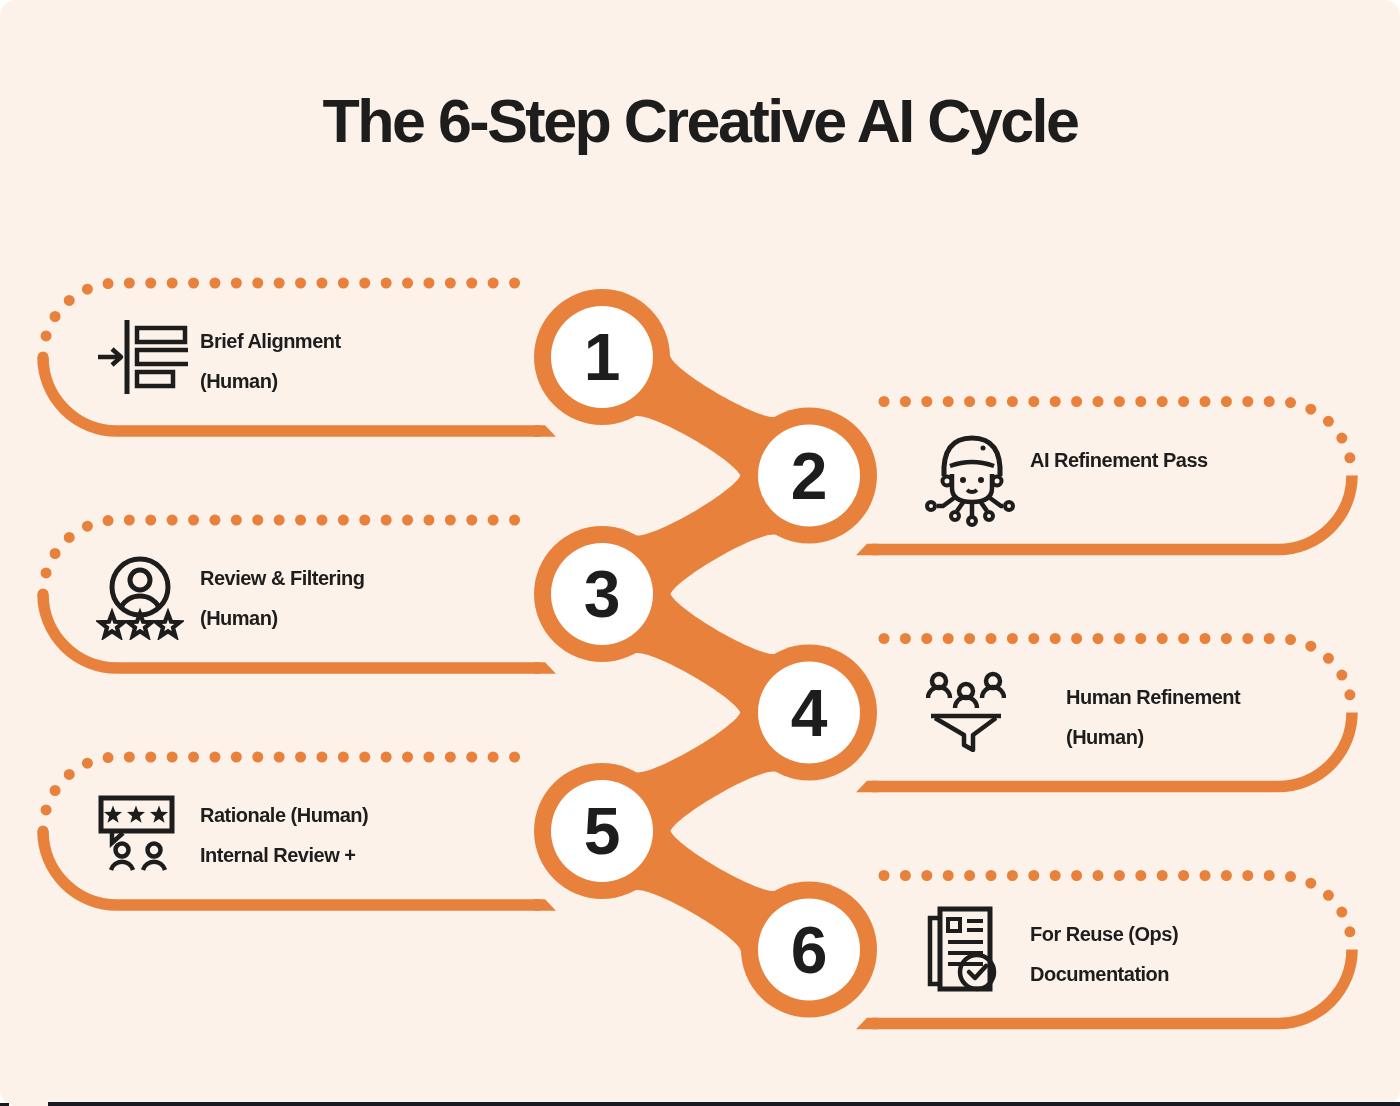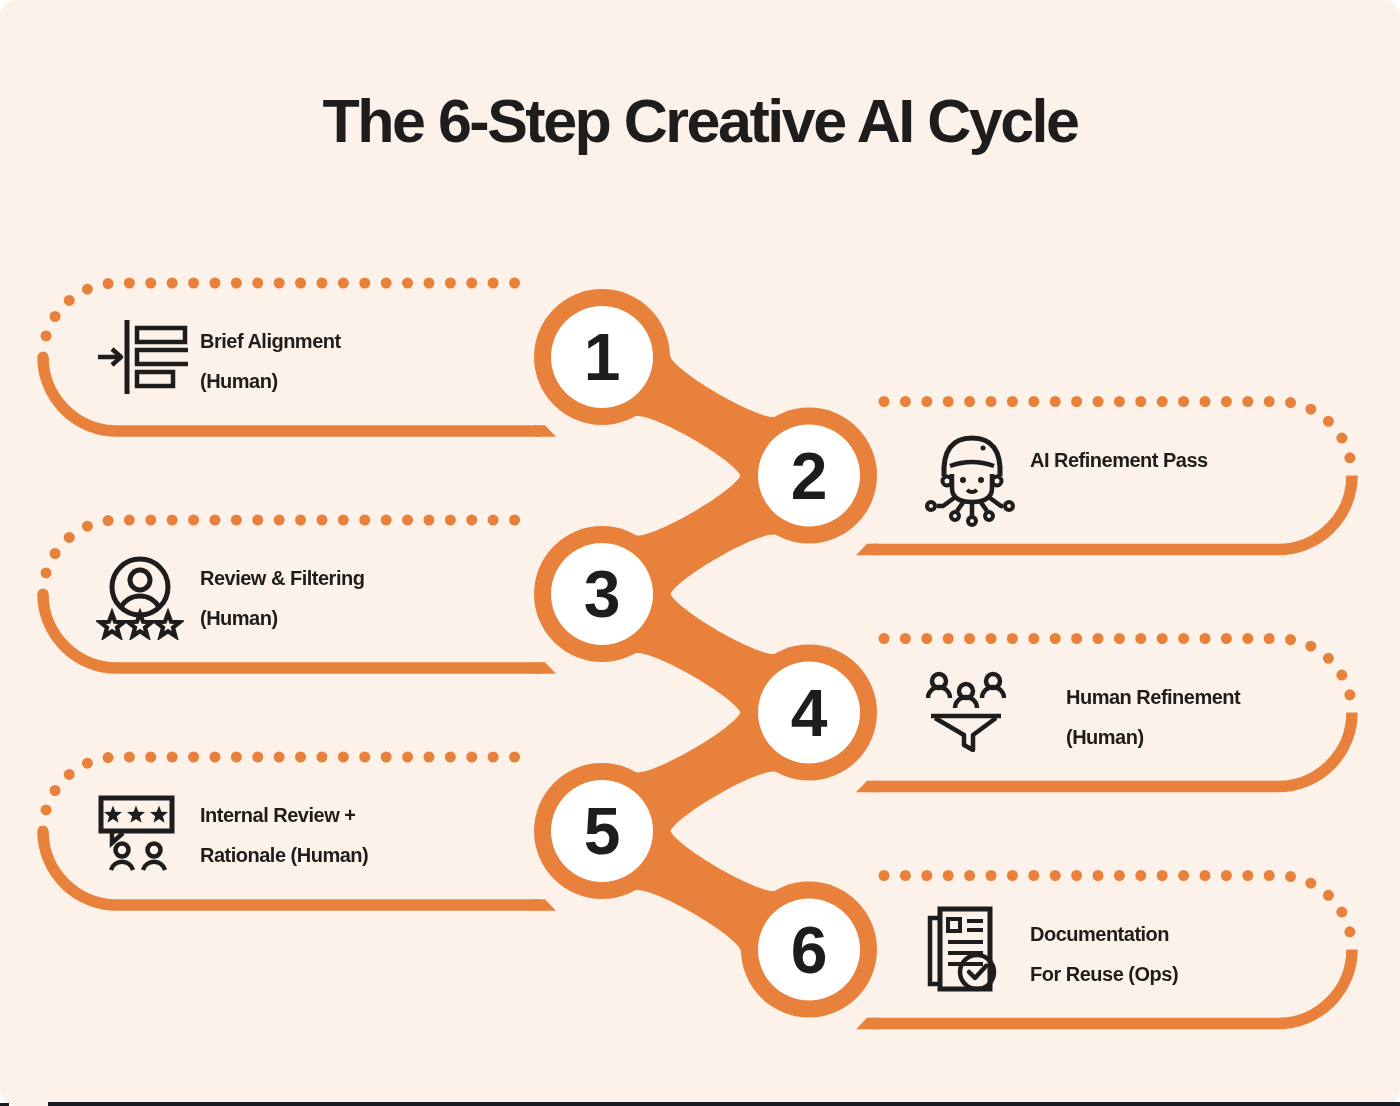--- a/index.html
+++ b/index.html
@@ -107,26 +107,26 @@
 </div>
 <div class="step-text" style="left:200px;top:558px;">
   <div>Review &amp; Filtering</div>
   <div>(Human)</div>
 </div>
 <div class="step-text" style="left:1022px;top:676.5px;margin-left:44px;">
   <div>Human Refinement</div>
   <div>(Human)</div>
 </div>
 <div class="step-text" style="left:200px;top:795px;">
+  <div>Rationale (Human)</div>
   <div>Internal Review +</div>
-  <div>Rationale (Human)</div>
 </div>
 <div class="step-text" style="left:1030px;top:913.5px;">
+  <div>For Reuse (Ops)</div>
   <div>Documentation</div>
-  <div>For Reuse (Ops)</div>
 </div>
 
 <div class="icon" style="left:96px;top:318px;">
   <svg width="92" height="78" viewBox="0 0 92 78">
     <line class="ink-s" x1="31" y1="2" x2="31" y2="76" stroke-width="5"></line>
     <line class="ink-s" x1="2" y1="39" x2="22" y2="39" stroke-width="4.5"></line>
     <polyline class="ink-s" points="16,31 25,39 16,47" stroke-width="4.5" stroke-linejoin="round"></polyline>
     <rect class="ink-s" x="41" y="10" width="48" height="14" stroke-width="4.5"></rect>
     <rect class="ink-s" x="41" y="32" width="56" height="14" stroke-width="4.5"></rect>
     <rect class="ink-s" x="41" y="54" width="36" height="14" stroke-width="4.5"></rect>

